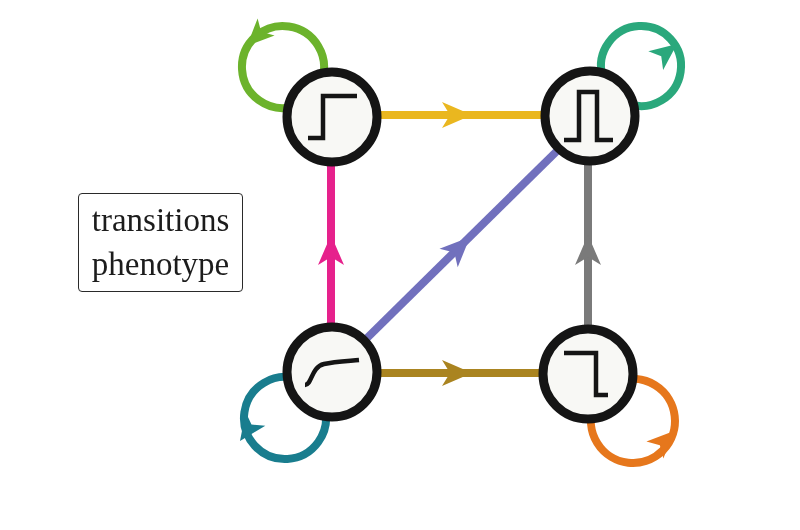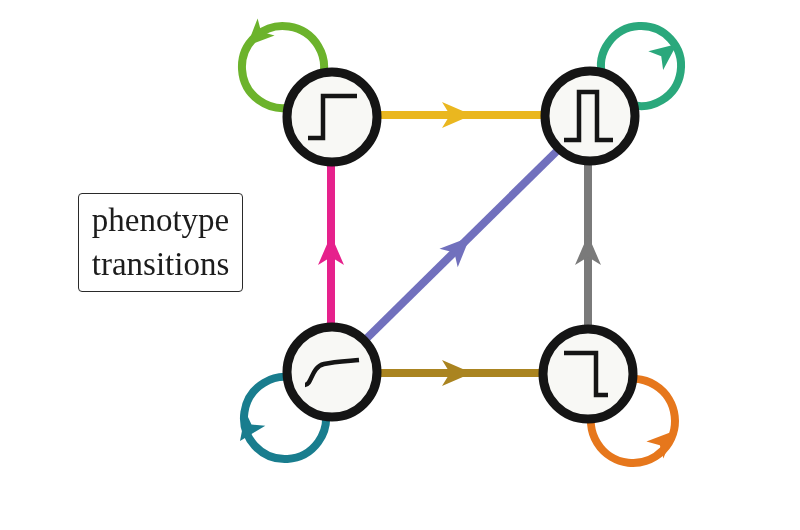--- a/index.html
+++ b/index.html
@@ -77,16 +77,16 @@
           <path d="M -27 13 C -20 13 -21 -5 -8 -8 C 2 -10.5 16 -11 27 -12" fill="none" stroke="#151515" stroke-width="4.5" stroke-linejoin="miter" stroke-linecap="butt" transform="translate(332 372)"></path>
         </g>
         <g>
           <circle cx="588" cy="374" r="45" fill="#f8f8f5" stroke="#151515" stroke-width="9"></circle>
           <path d="M -24 -21 H 8 V 21 H 20" fill="none" stroke="#151515" stroke-width="4.5" stroke-linejoin="miter" stroke-linecap="butt" transform="translate(588 374)"></path>
         </g>
       </g>
     </svg>
 
   <div class="label-box">
+    <div class="line">transitions</div>
     <div class="line">phenotype</div>
-    <div class="line">transitions</div>
   </div>
 </div>
 
 </body></html>

